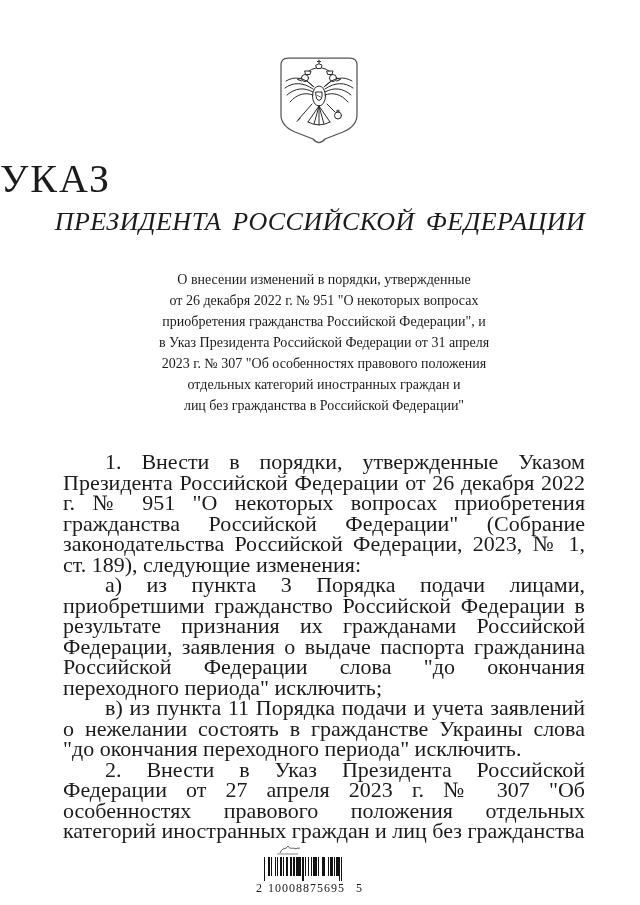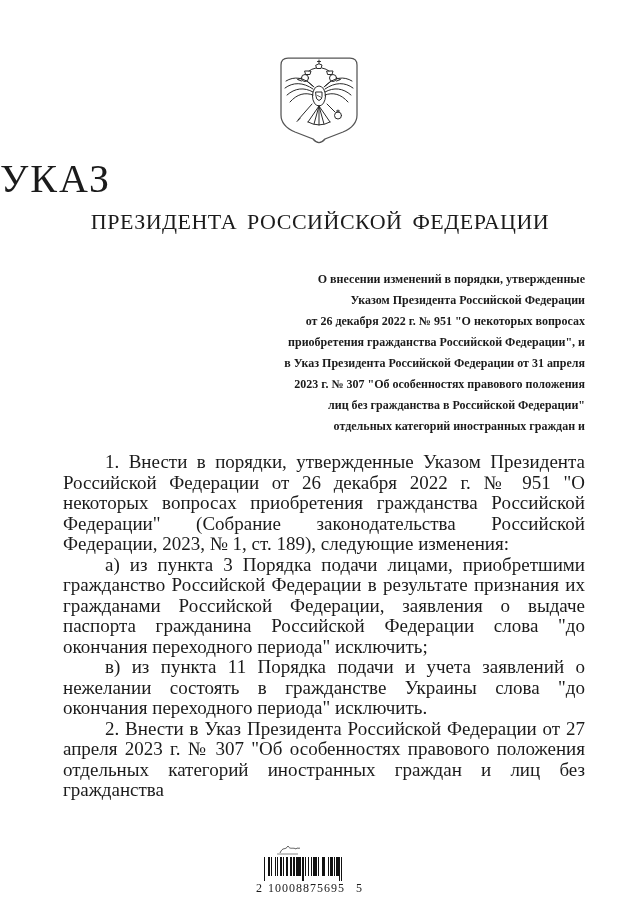--- a/index.html
+++ b/index.html
@@ -26,38 +26,39 @@
     text-align:left;
     font-size:40px;
     letter-spacing:2px;
     line-height:42px;
     white-space:nowrap;
   }
   .doc-issuer {
     position:absolute;
     top:209px; left:0; width:100%;
     text-align:center;
-    font-size:22px;
+    font-size:26px;
     letter-spacing:0.5px;
     word-spacing:4px;
     line-height:26px;
     white-space:nowrap;
+    font-style:italic;
   }
   .decree-title {
     position:absolute;
     top:269px; left:63px; width:522px;
-    text-align:right;
-    font-weight:bold;
-    font-size:12px;
+    text-align:center;
+    font-weight:normal;
+    font-size:14px;
     line-height:21px;
   }
   .decree-body {
     position:absolute;
     top:452px; left:63px; width:522px;
-    font-size:19px;
+    font-size:22px;
     line-height:20.5px;
     text-align:justify;
   }
   .decree-body p {
     margin:0;
     text-indent:42px;
   }
   .barcode-block {
     position:absolute;
     top:843px; left:256px;
@@ -132,27 +133,26 @@
       <path d="M118 108 v4 M115 110 h6"></path>
     </svg>
   </div>
 
   <div class="doc-type">УКАЗ</div>
 
   <div class="doc-issuer">ПРЕЗИДЕНТА РОССИЙСКОЙ ФЕДЕРАЦИИ</div>
 
   <div class="decree-title">
     <div>О внесении изменений в порядки, утвержденные</div>
-    <div>Указом Президента Российской Федерации</div>
     <div>от 26 декабря 2022 г. № 951 "О некоторых вопросах</div>
     <div>приобретения гражданства Российской Федерации", и</div>
     <div>в Указ Президента Российской Федерации от 31 апреля</div>
     <div>2023 г. № 307 "Об особенностях правового положения</div>
+    <div>отдельных категорий иностранных граждан и</div>
     <div>лиц без гражданства в Российской Федерации"</div>
-    <div>отдельных категорий иностранных граждан и</div>
   </div>
 
   <div class="decree-body">
     <p>1. Внести в порядки, утвержденные Указом Президента Российской Федерации от 26 декабря 2022 г. № 951 "О некоторых вопросах приобретения гражданства Российской Федерации" (Собрание законодательства Российской Федерации, 2023, № 1, ст. 189), следующие изменения:</p>
     <p>а) из пункта 3 Порядка подачи лицами, приобретшими гражданство Российской Федерации в результате признания их гражданами Российской Федерации, заявления о выдаче паспорта гражданина Российской Федерации слова "до окончания переходного периода" исключить;</p>
     <p>в) из пункта 11 Порядка подачи и учета заявлений о нежелании состоять в гражданстве Украины слова "до окончания переходного периода" исключить.</p>
     <p>2. Внести в Указ Президента Российской Федерации от 27 апреля 2023 г. № 307 "Об особенностях правового положения отдельных категорий иностранных граждан и лиц без гражданства</p>
   </div>
 
   <div class="barcode-block">

